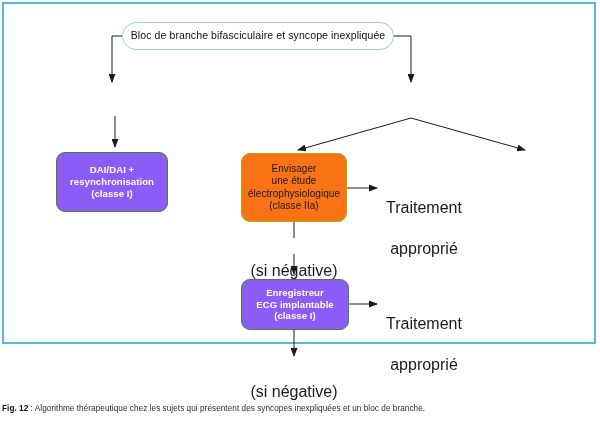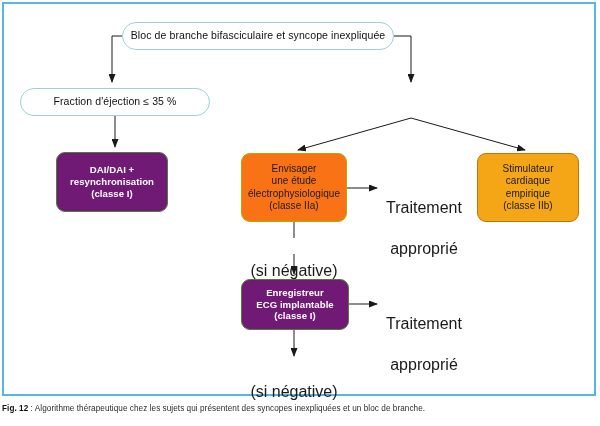--- a/index.html
+++ b/index.html
@@ -14,21 +14,21 @@
     font-family: "Liberation Sans", sans-serif;
     overflow: hidden;
   }
 
   
   #figure-frame {
     position: absolute;
     left: 2px;
     top: 2px;
     width: 594px;
-    height: 394px;
+    height: 342px;
     box-sizing: border-box;
     border: 2px solid #53b9e2;
     background: #ffffff;
     padding-left: 8px;
   }
 
   #diagram-canvas {
     position: absolute;
     inset: 0;
   }
@@ -65,21 +65,21 @@
   }
 
   
   .box {
     border-radius: 9px;
     font-size: 9.6px;
     font-weight: bold;
     letter-spacing: 0.05px;
     padding: 2px 4px;
   }
-  .box-green  { background: #701a75; border: 1px solid #4d7d36; color: #ffffff; }
+  .box-green  { background: #8b5cf6; border: 1px solid #4d7d36; color: #ffffff; }
   .box-yellow { background: #f97316; border: 1px solid #b8a800; color: #1a1a1a; }
   .box-orange { background: #f5a616; border: 1px solid #b87a07; color: #1a1a1a; }
 
   .box-yellow .line, .box-orange .line { font-weight: normal; font-size: 10px; }
 
   
   .label {
     position: absolute;
     color: #1a1a1a;
     font-size: 16px;
@@ -150,50 +150,39 @@
         <path d="M345,300 L373,300" marker-end="url(#arrowhead)"></path>
 
         <path d="M290,326 L290,352" marker-end="url(#arrowhead)"></path>
       </g>
     </svg>
 
     <div class="node pill" id="node-root">
       <span>Bloc de branche bifasciculaire et syncope inexpliquée</span>
     </div>
 
-    <div class="node pill" id="node-ef-low">
-      <span>Fraction d'éjection ≤ 35 %</span>
-    </div>
 
 
     <div class="node box box-green" id="node-icd">
       <span>
         <span class="line">DAI/DAI +</span><br>
         <span class="line">resynchronisation</span><br>
         <span class="line">(classe I)</span>
       </span>
     </div>
 
     <div class="node box box-yellow" id="node-eps">
       <span>
         <span class="line">Envisager</span><br>
         <span class="line">une étude</span><br>
         <span class="line">électrophysiologique</span><br>
         <span class="line">(classe IIa)</span>
       </span>
     </div>
 
-    <div class="node box box-orange" id="node-pacemaker">
-      <span>
-        <span class="line">Stimulateur</span><br>
-        <span class="line">cardiaque</span><br>
-        <span class="line">empirique</span><br>
-        <span class="line">(classe IIb)</span>
-      </span>
-    </div>
 
     <div class="node box box-green" id="node-loop">
       <span>
         <span class="line">Enregistreur</span><br>
         <span class="line">ECG implantable</span><br>
         <span class="line">(classe I)</span>
       </span>
     </div>
 
     <div class="label" id="label-si-neg-1">

